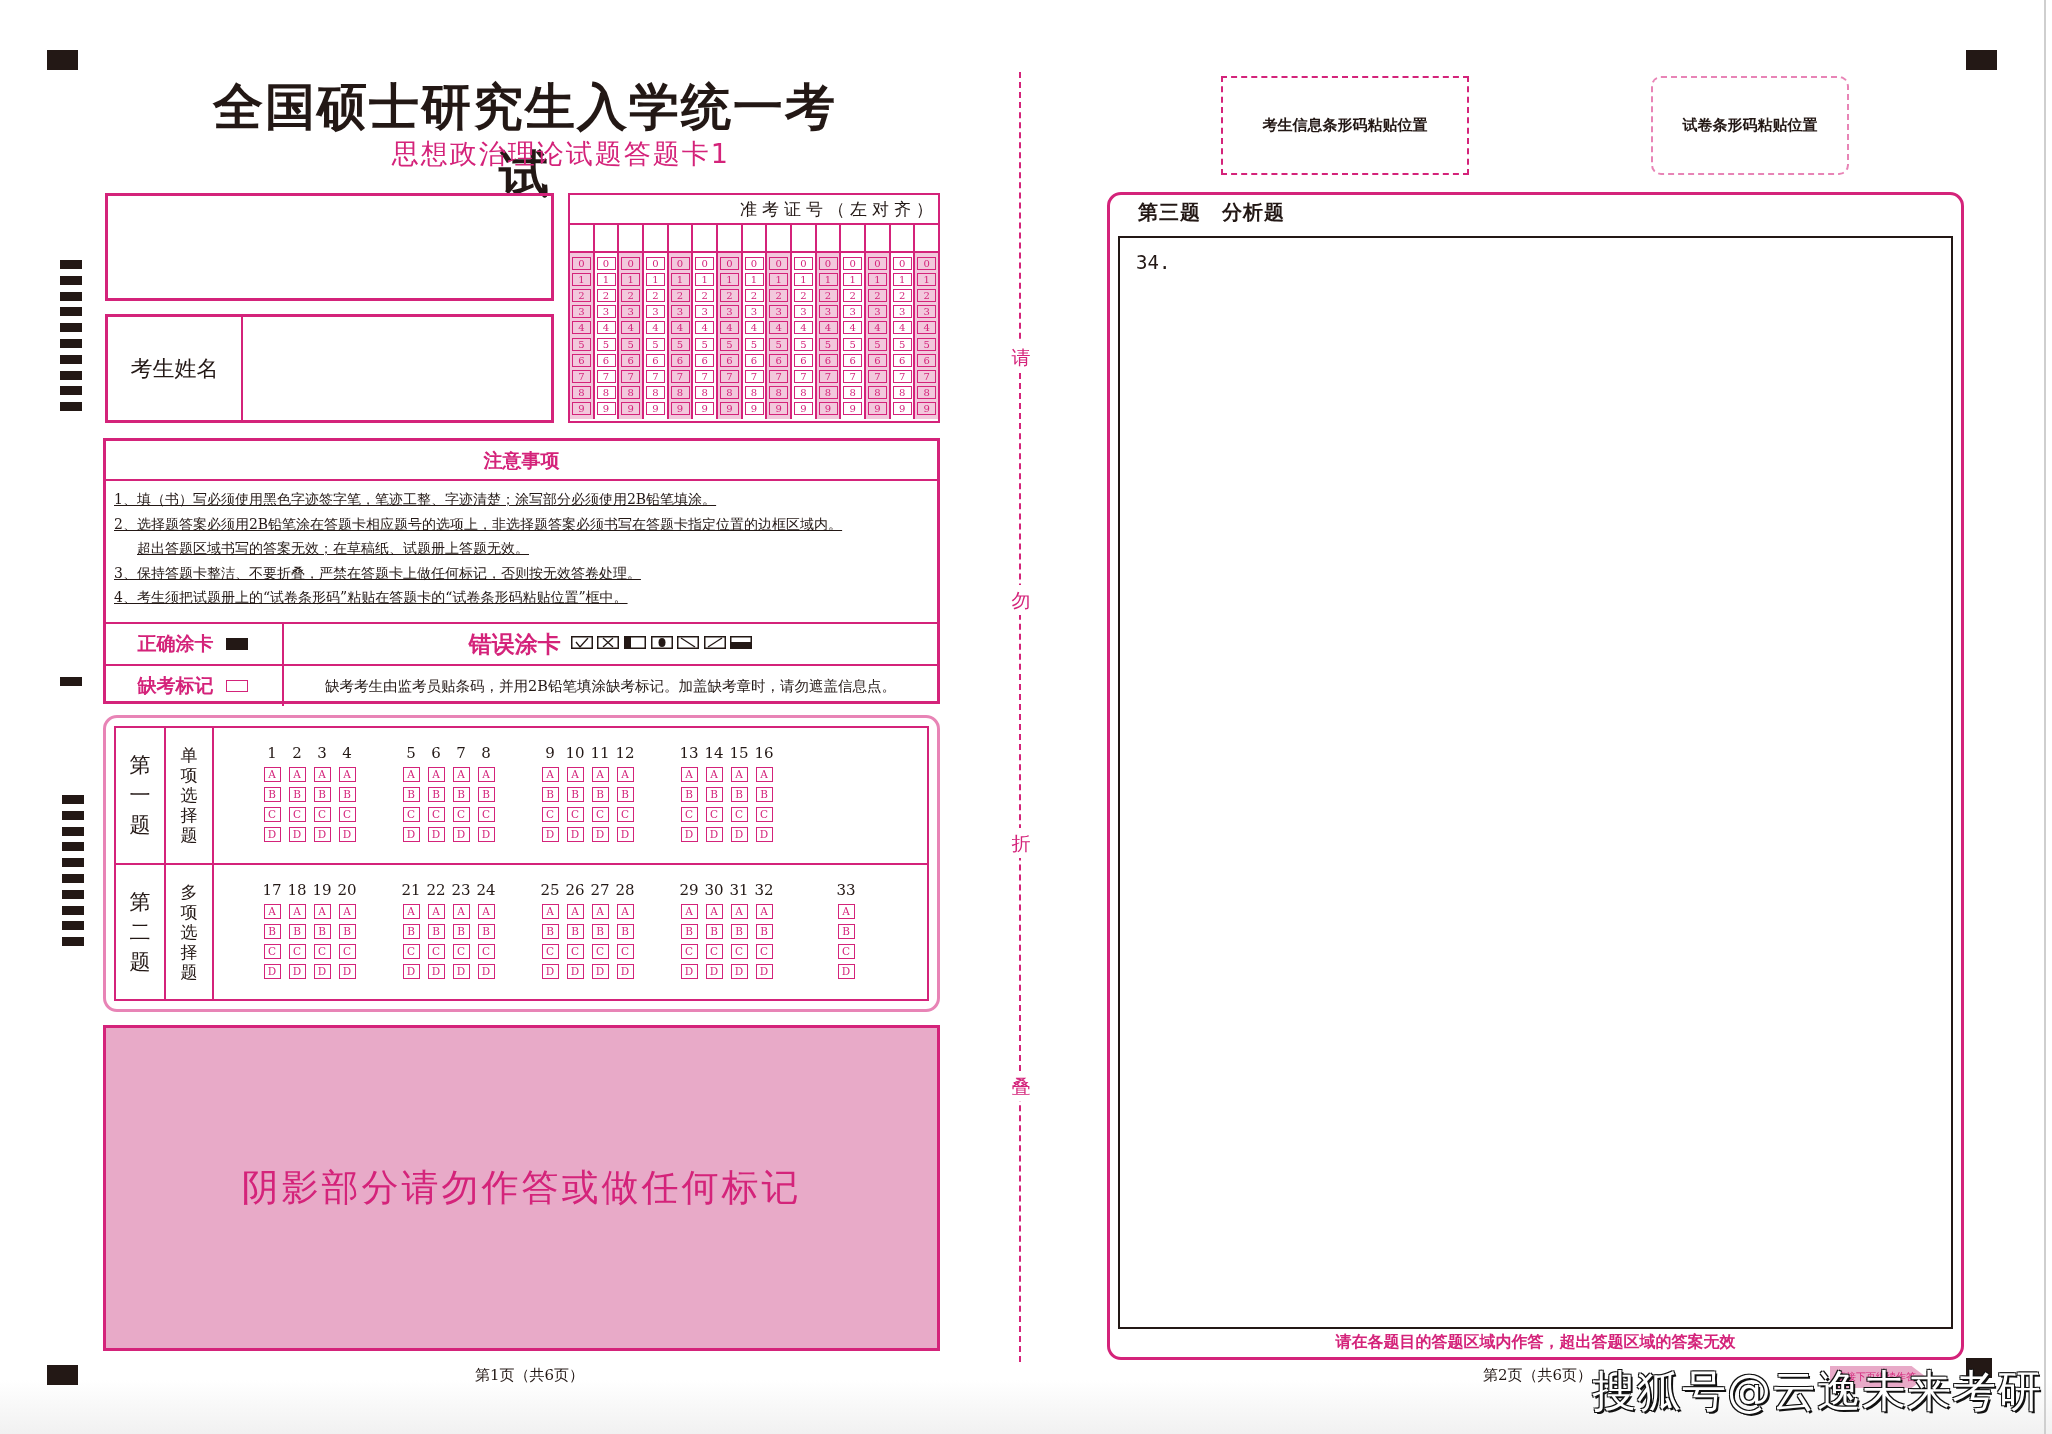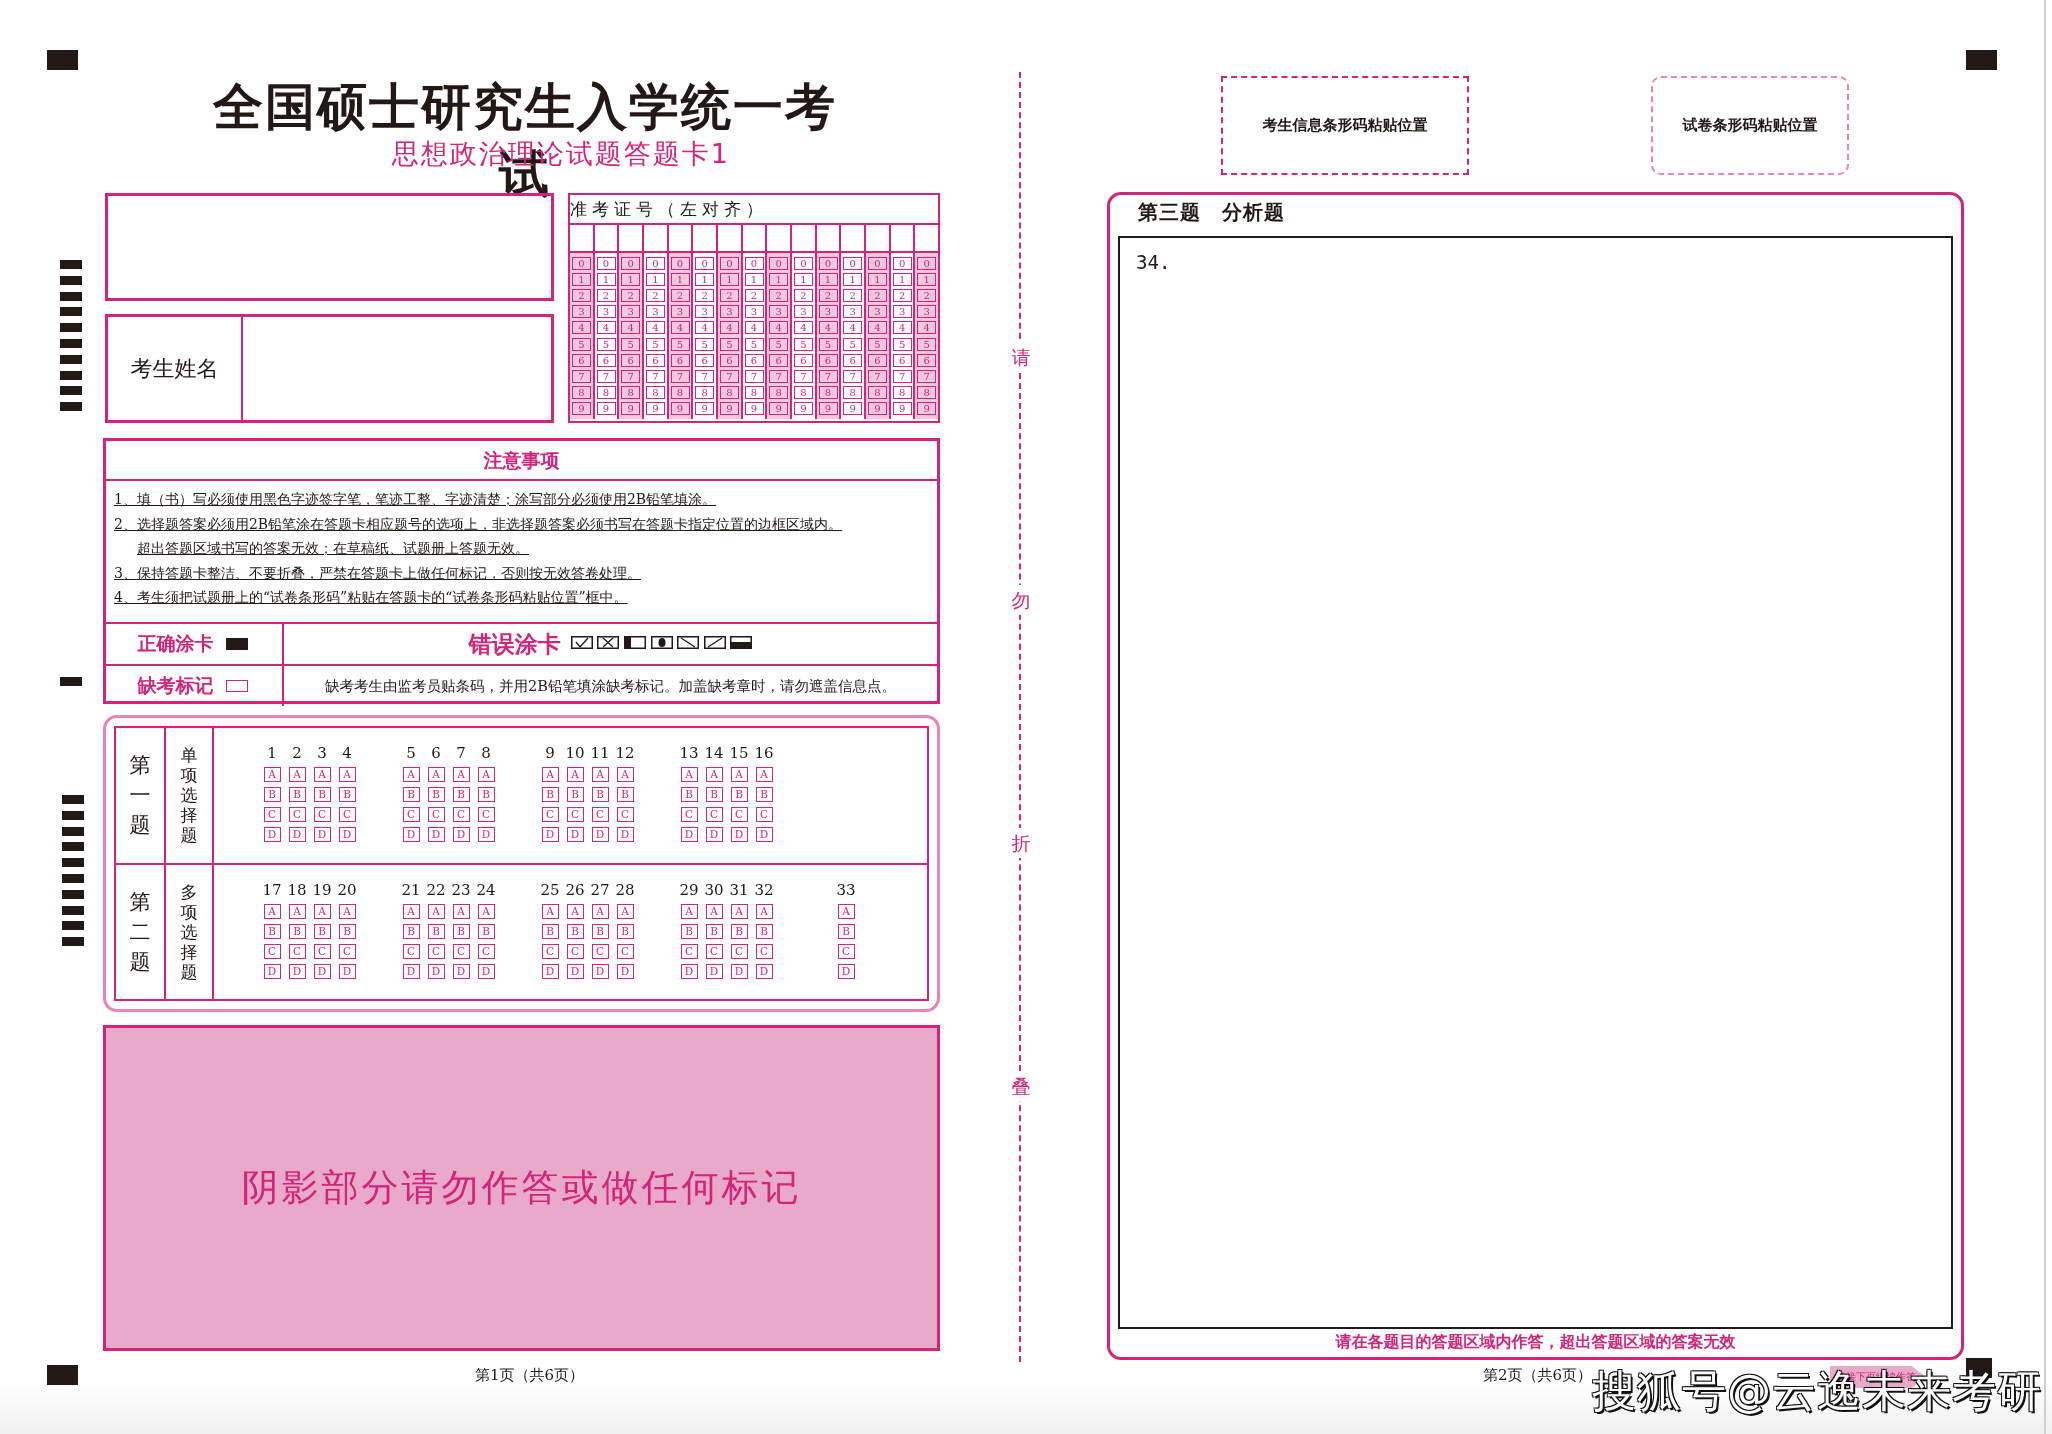--- a/index.html
+++ b/index.html
@@ -8,21 +8,21 @@
   .bdr{border:3px solid #d4237a;box-sizing:border-box;}
   .shadow-bottom{position:absolute;left:0;top:1380px;width:2052px;height:54px;background:linear-gradient(#ffffff,#f1f1f1);}
   .rightedge{position:absolute;left:2044px;top:0;width:2px;height:1434px;background:#cfcfcf;}
   .reg{position:absolute;background:#231815;}
   .title{left:190px;top:74px;width:670px;text-align:center;font-family:"DejaVu Serif",serif;font-weight:bold;font-size:50px;letter-spacing:2px;color:#231815;}
   .subtitle{left:330px;top:136px;width:400px;text-align:right;font-family:"DejaVu Sans",sans-serif;font-size:27px;color:#d4237a;letter-spacing:2px;}
   .infobox{display:flex;}
   .infobox .lbl{width:133px;border-right:2px solid #d4237a;display:flex;align-items:center;justify-content:center;font-size:22px;}
   .infobox .val{flex:1;}
   .idgrid{left:568px;top:193px;width:372px;height:230px;border:2px solid #d4237a;box-sizing:border-box;}
-  .idhead{height:28px;border-bottom:2px solid #d4237a;text-align:left;font-size:17px;line-height:28px;letter-spacing:5px;}
+  .idhead{height:28px;border-bottom:2px solid #d4237a;text-align:right;font-size:17px;line-height:28px;letter-spacing:5px;}
   .idcols{display:flex;height:194px;}
   .idcol{flex:1;border-right:2px solid #d4237a;display:flex;flex-direction:column;}
   .idcol:last-child{border-right:none;}
   .idcol .blank{height:26px;border-bottom:2px solid #d4237a;background:#fff;}
   .idcol .bubbles{flex:1;display:flex;flex-direction:column;align-items:center;justify-content:space-around;padding:2px 0;}
   .idcol.shade .bubbles{background:#f2c8dc;}
   .bub{width:17px;height:11px;border:1.5px solid #d4237a;font-size:10px;line-height:11px;text-align:center;color:#d4237a;font-family:"DejaVu Serif",serif;}
   .notice{left:103px;top:438px;width:837px;height:266px;}
   .notice .nh{height:38px;border-bottom:2px solid #d4237a;text-align:center;font-weight:bold;font-size:19px;line-height:38px;color:#d4237a;}
   .notice .nb{height:135px;border-bottom:2px solid #d4237a;padding:6px 10px 0 8px;font-size:14px;line-height:24.5px;text-decoration:underline;}

